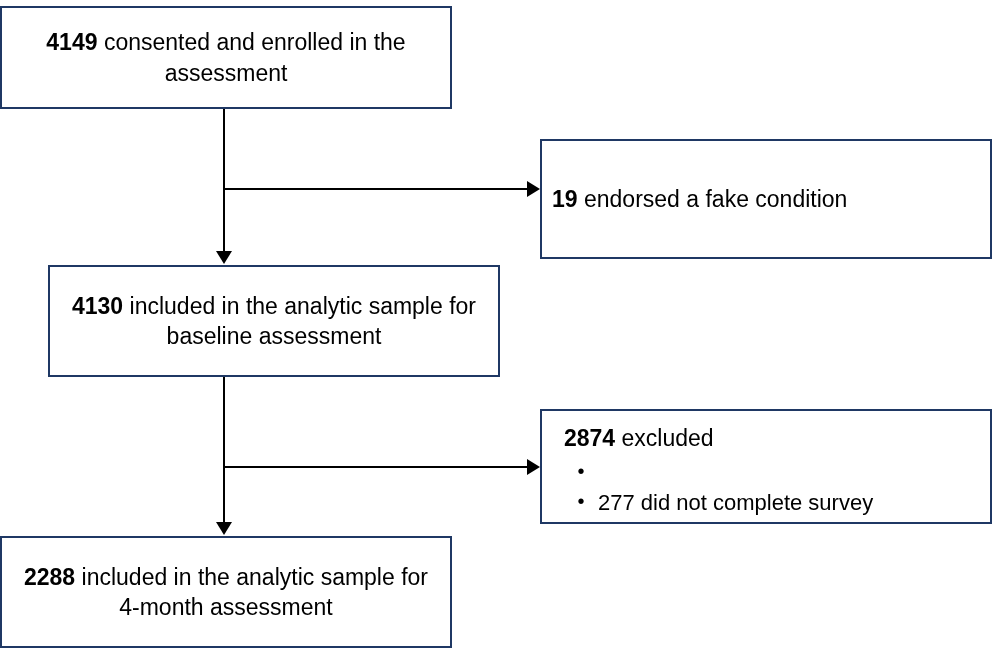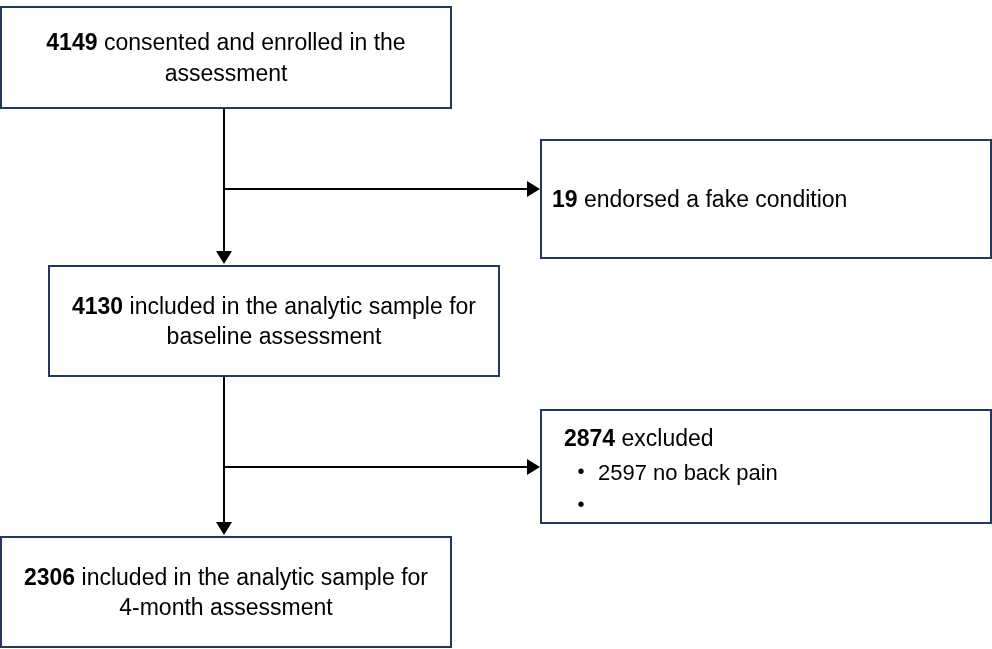--- a/index.html
+++ b/index.html
@@ -120,26 +120,26 @@
 
   <div class="hline" style="left:223px; top:466px; width:305px;"></div>
   <div class="arrow-right" style="left:527px; top:459px;"></div>
 
   <div class="node left-align" style="left:540px; top:409px; width:452px; height:115px; align-items:flex-start; padding-top:12px; padding-left:22px;">
     <span class="txt">
       <span class="excl-title"><span class="bold">2874</span> <span>excluded</span></span>
       <ul class="bullet-list">
         <li>
             <span class="dot">•</span>
-            <span>2597 no back pain</span>
           </li>
         <li>
             <span class="dot">•</span>
+            <span>277 did not complete survey</span>
           </li>
       </ul>
     </span>
   </div>
 
   <div class="node" style="left:0px; top:536px; width:452px; height:112px;">
-    <span class="txt"><span class="bold">2306</span> <span>included in the analytic sample for 4-month assessment</span></span>
+    <span class="txt"><span class="bold">2288</span> <span>included in the analytic sample for 4-month assessment</span></span>
   </div>
 
 </div>
 
 </body></html>

